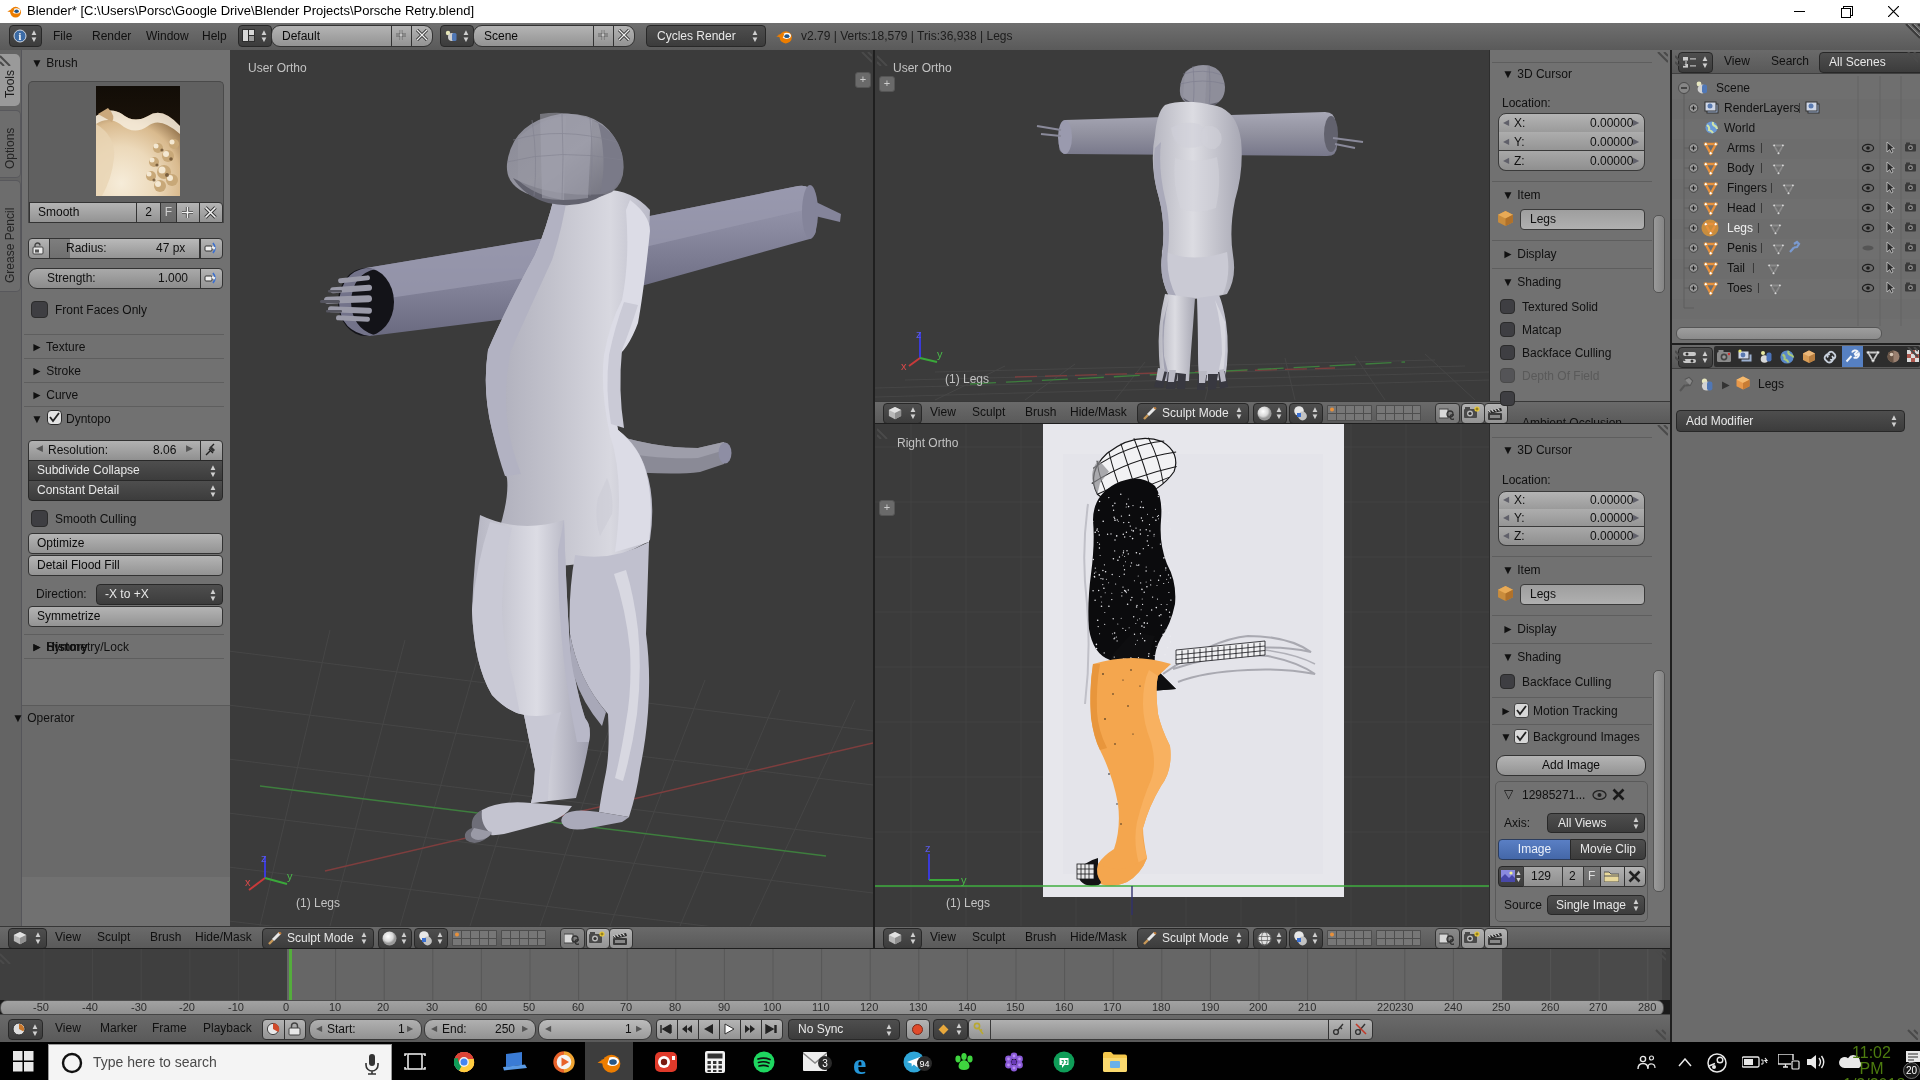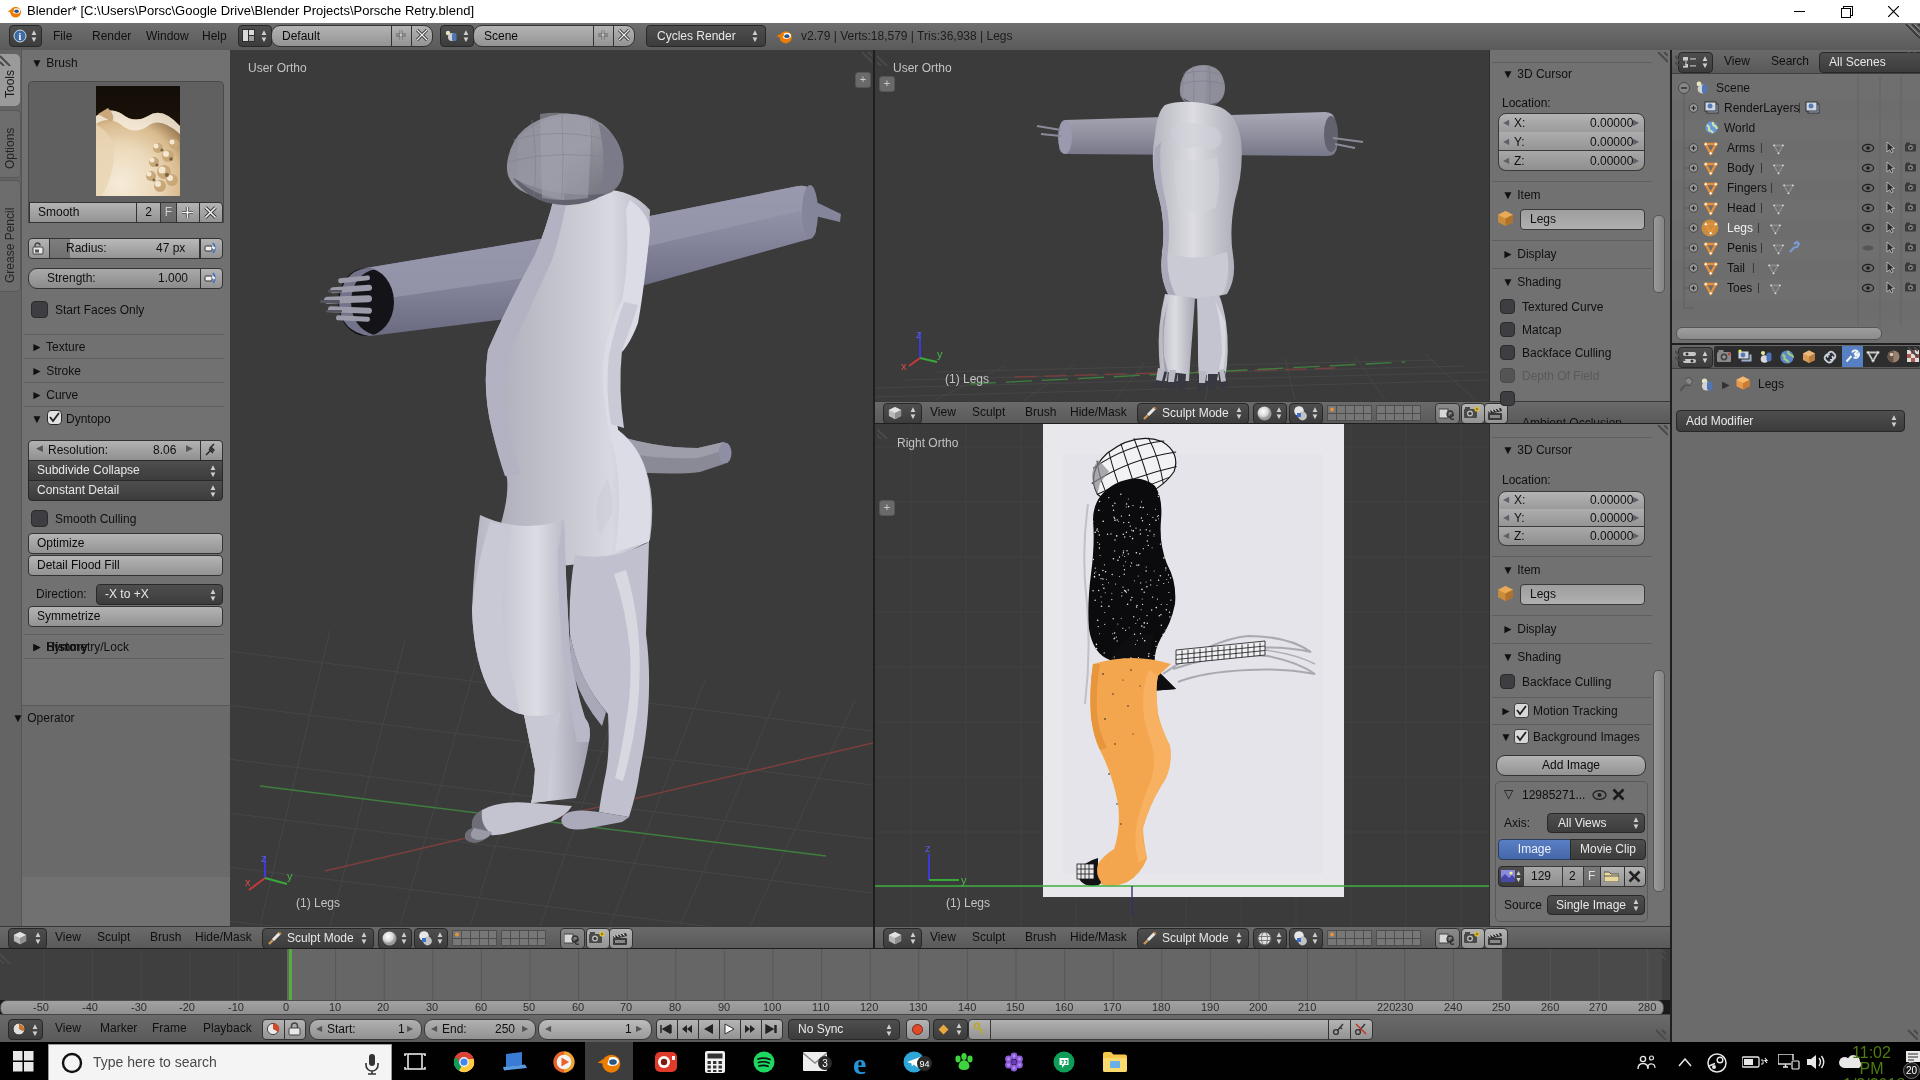--- a/index.html
+++ b/index.html
@@ -440,21 +440,21 @@
   <div class="a txt" style="left:158px;top:221px;">1.000</div>
   <div class="a btn" style="left:200px;top:218px;width:21px;height:19px;border-radius:0 4px 4px 0;">
         <svg class="a" style="left:3px;top:2px" width="14" height="14">
           <path d="M9 2 Q13 7 9 12" fill="none" stroke="#3a6fd0" stroke-width="1.6"></path>
           <rect x="1" y="5" width="7" height="5" rx="1" fill="#f0f0f0" stroke="#333"></rect>
           <path d="M8 6 L11 7.5" stroke="#f0f0f0" stroke-width="2"></path>
         </svg>
       </div>
 
   <div class="a cb" style="left:31px;top:251px;"></div>
-  <div class="a txt" style="left:55px;top:253px;">Start Faces Only</div>
+  <div class="a txt" style="left:55px;top:253px;">Front Faces Only</div>
 
   <div class="a hline" style="left:24px;top:284px;width:200px;"></div>
   <div class="a txt" style="left:31px;top:290px;">► Texture</div>
   <div class="a grip" style="left:198px;top:294px;"></div>
   <div class="a hline" style="left:24px;top:308px;width:200px;"></div>
   <div class="a txt" style="left:31px;top:314px;">► Stroke</div>
   <div class="a grip" style="left:198px;top:318px;"></div>
   <div class="a hline" style="left:24px;top:332px;width:200px;"></div>
   <div class="a txt" style="left:31px;top:338px;">► Curve</div>
   <div class="a grip" style="left:198px;top:342px;"></div>
@@ -739,21 +739,21 @@
       </svg>
   <div class="a" style="left:30px;top:159px;width:123px;height:19px;background:linear-gradient(#9e9e9e,#b0b0b0);border:1px solid #3a3a3a;border-radius:4px;"></div>
   <div class="a txt" style="left:40px;top:162px;">Legs</div>
   <div class="a hline" style="left:2px;top:190px;width:160px;"></div>
   <div class="a txt" style="left:12px;top:197px;">► Display</div>
   <div class="a grip" style="left:138px;top:200px;"></div>
   <div class="a hline" style="left:2px;top:218px;width:160px;"></div>
   <div class="a txt" style="left:12px;top:225px;">▼ Shading</div>
   <div class="a grip" style="left:138px;top:228px;"></div>
   <div class="a cb" style="left:10px;top:249px;width:13px;height:13px;"></div>
-  <div class="a txt" style="left:32px;top:250px;">Textured Curve</div>
+  <div class="a txt" style="left:32px;top:250px;">Textured Solid</div>
   <div class="a cb" style="left:10px;top:272px;width:13px;height:13px;"></div>
   <div class="a txt" style="left:32px;top:273px;">Matcap</div>
   <div class="a cb" style="left:10px;top:295px;width:13px;height:13px;"></div>
   <div class="a txt" style="left:32px;top:296px;">Backface Culling</div>
   <div class="a cb" style="left:10px;top:318px;width:13px;height:13px;opacity:.55;"></div>
   <div class="a" style="left:32px;top:319px;color:#5a5a5a;">Depth Of Field</div>
   <div class="a cb" style="left:10px;top:341px;width:13px;height:13px;"></div>
   <div class="a txt" style="left:32px;top:342px;margin-top:24px;">Ambient Occlusion</div>
   <div class="a" style="left:163px;top:165px;width:10px;height:76px;background:linear-gradient(90deg,#9a9a9a,#858585);border:1px solid #555;border-radius:5px;"></div>
 </div>

